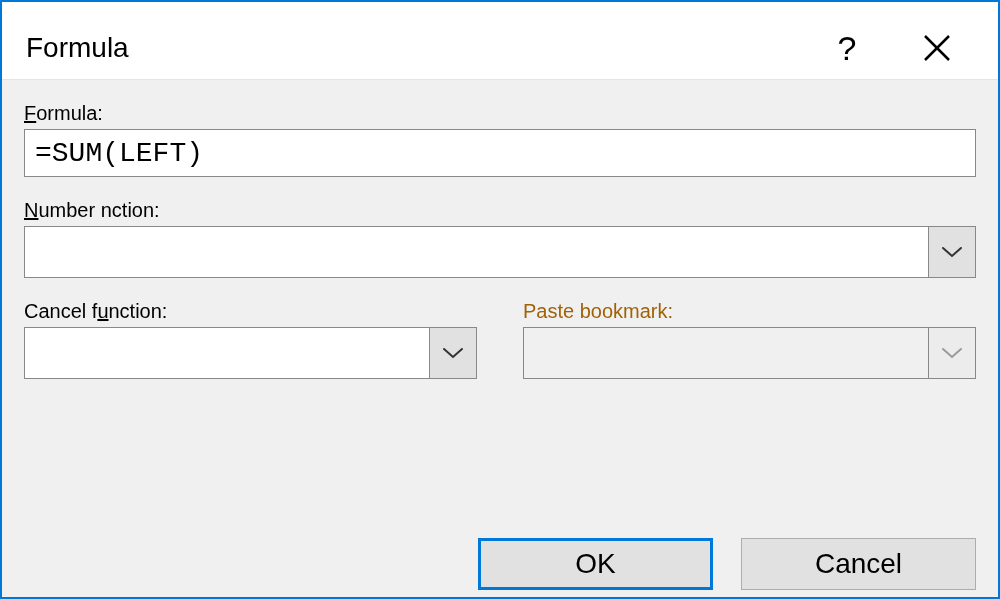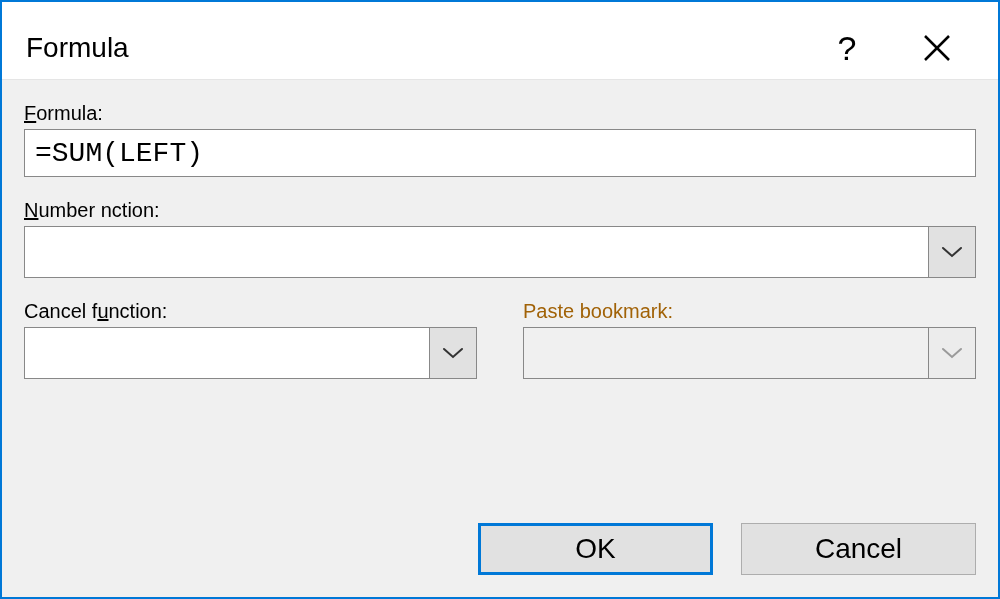--- a/index.html
+++ b/index.html
@@ -124,21 +124,21 @@
     }
     .col {
       flex: 1;
       display: flex;
       flex-direction: column;
     }
     .button-row {
       display: flex;
       justify-content: flex-end;
       gap: 28px;
-      padding: 0 22px 22px 22px;
+      padding: 0 22px 7px 22px;
     }
     .dlg-btn {
       width: 235px;
       height: 52px;
       background: #e1e1e1;
       border: 1px solid #adadad;
       font-size: 28px;
       color: #000;
       display: flex;
       align-items: center;

